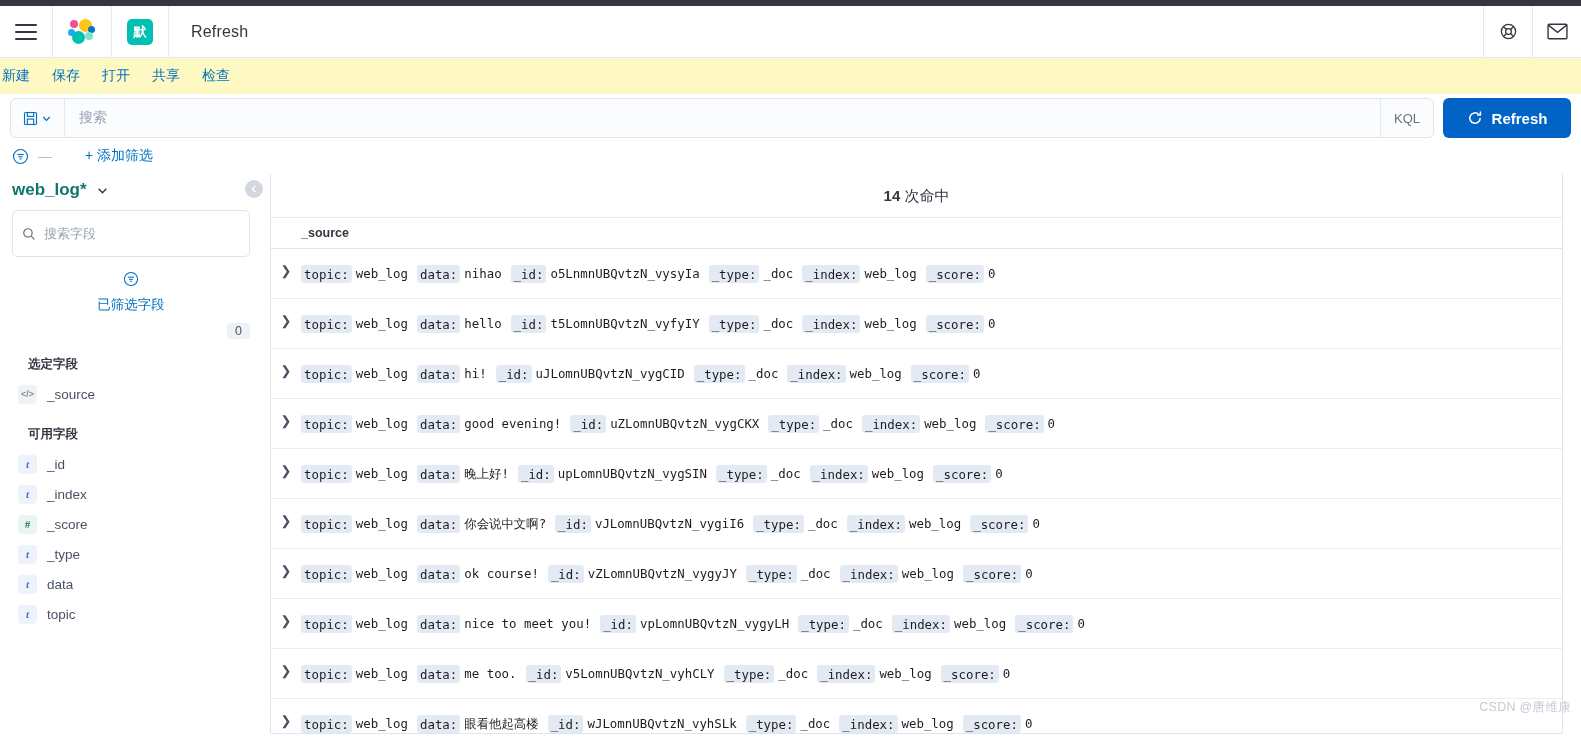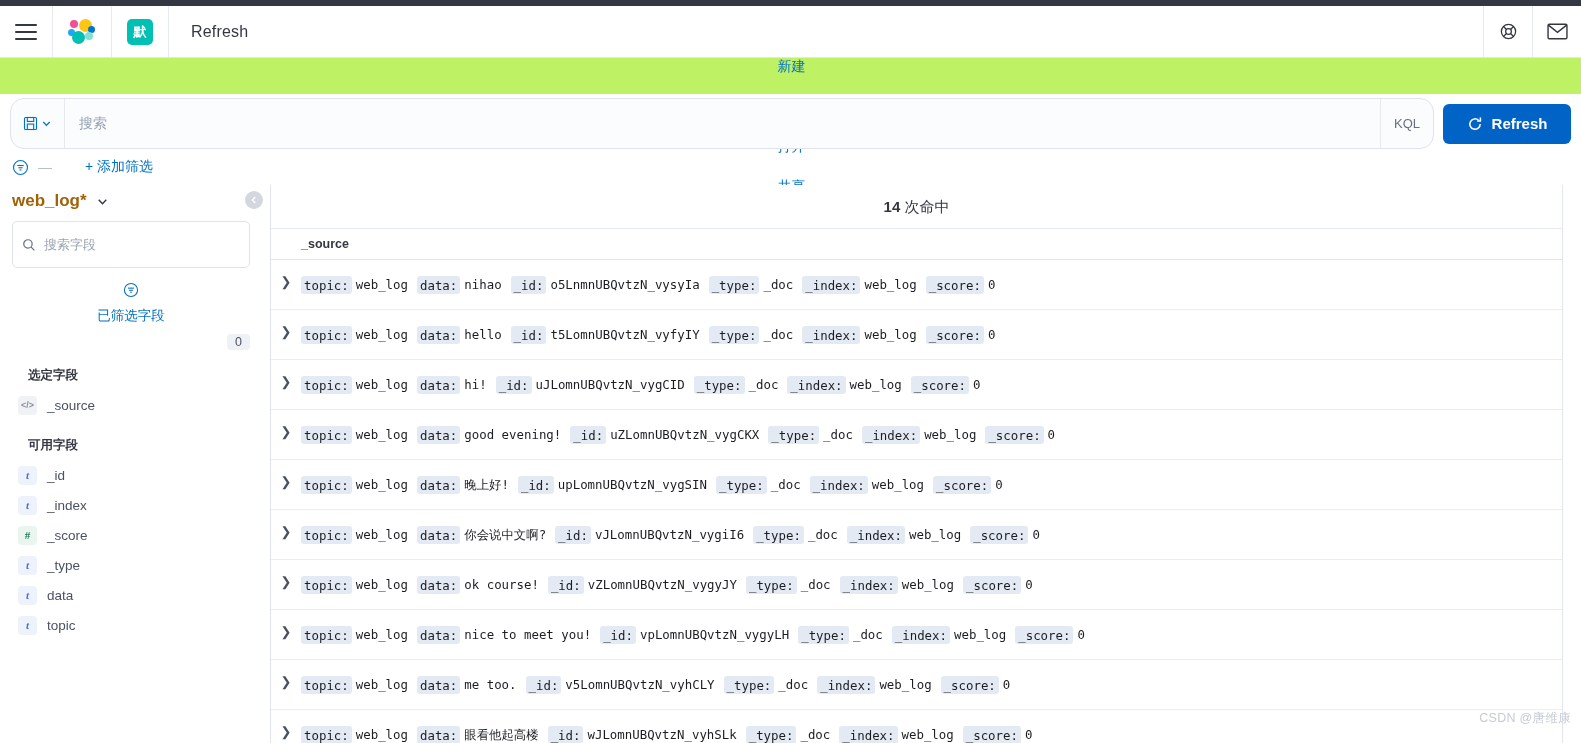--- a/index.html
+++ b/index.html
@@ -51,29 +51,29 @@
   }
   .hdr-spacer { flex: 1; border-right: none; }
   .hdr-icon-cell {
     width: 49px; display: flex; align-items: center; justify-content: center;
     border-left: 1px solid #e8eaf1; cursor: pointer;
   }
 
   
   .menu-row {
     height: 36px; display: flex; align-items: center; gap: 22px;
-    padding-left: 2px; font-size: 14px; background: #bef264; flex-direction: column;
+    padding-left: 2px; font-size: 14px; background: #fef9c3;
   }
   .menu-row a { color: #0071c2; text-decoration: none; cursor: pointer; }
 
   
   .query-row { padding: 4px 10px 0 10px; display: flex; align-items: center; gap: 9px; }
   .query-box {
-    flex: 1; height: 51px; display: flex; align-items: stretch;
-    border: 1px solid #e0e3ec; border-radius: 14px; background: #fbfcfe;
+    flex: 1; height: 40px; display: flex; align-items: stretch;
+    border: 1px solid #e0e3ec; border-radius: 6px; background: #fbfcfe;
     box-shadow: inset 0 0 0 0 transparent;
   }
   .saved-q {
     width: 54px; display:flex; align-items:center; justify-content:center; gap:3px;
     border-right: 1px solid #e6e9f0; cursor: pointer;
   }
   .q-input {
     flex: 1; display: flex; align-items: center; padding-left: 14px;
     font-size: 14px; color: #98a2b3; cursor: text;
   }
@@ -96,21 +96,21 @@
   }
   .filter-dash { color: #b9bfcc; }
   .add-filter { color: #0071c2; cursor: pointer; margin-left: 24px; }
 
   
   .body-split { display: flex; height: 560px; }
 
   .sidebar { width: 262px; padding: 0 12px 0 12px; position: relative; }
   .idx-pattern {
     display: flex; align-items: center; gap: 9px; padding: 6px 0 10px 0;
-    font-size: 17px; font-weight: bold; color: #a16207; cursor: pointer;
+    font-size: 17px; font-weight: bold; color: #0f766e; cursor: pointer;
   }
   .field-search {
     height: 47px; border: 1px solid #e0e3ec; border-radius: 5px; background: #fff;
     display: flex; align-items: center; gap: 8px; padding: 0 9px;
     font-size: 13px; color: #9aa3b2; cursor: text;
   }
   .filtered-fields {
     display: flex; align-items: center; gap: 9px; margin-top: 14px;
     font-size: 13.5px; color: #0071c2; cursor: pointer; flex-direction: column;
   }

